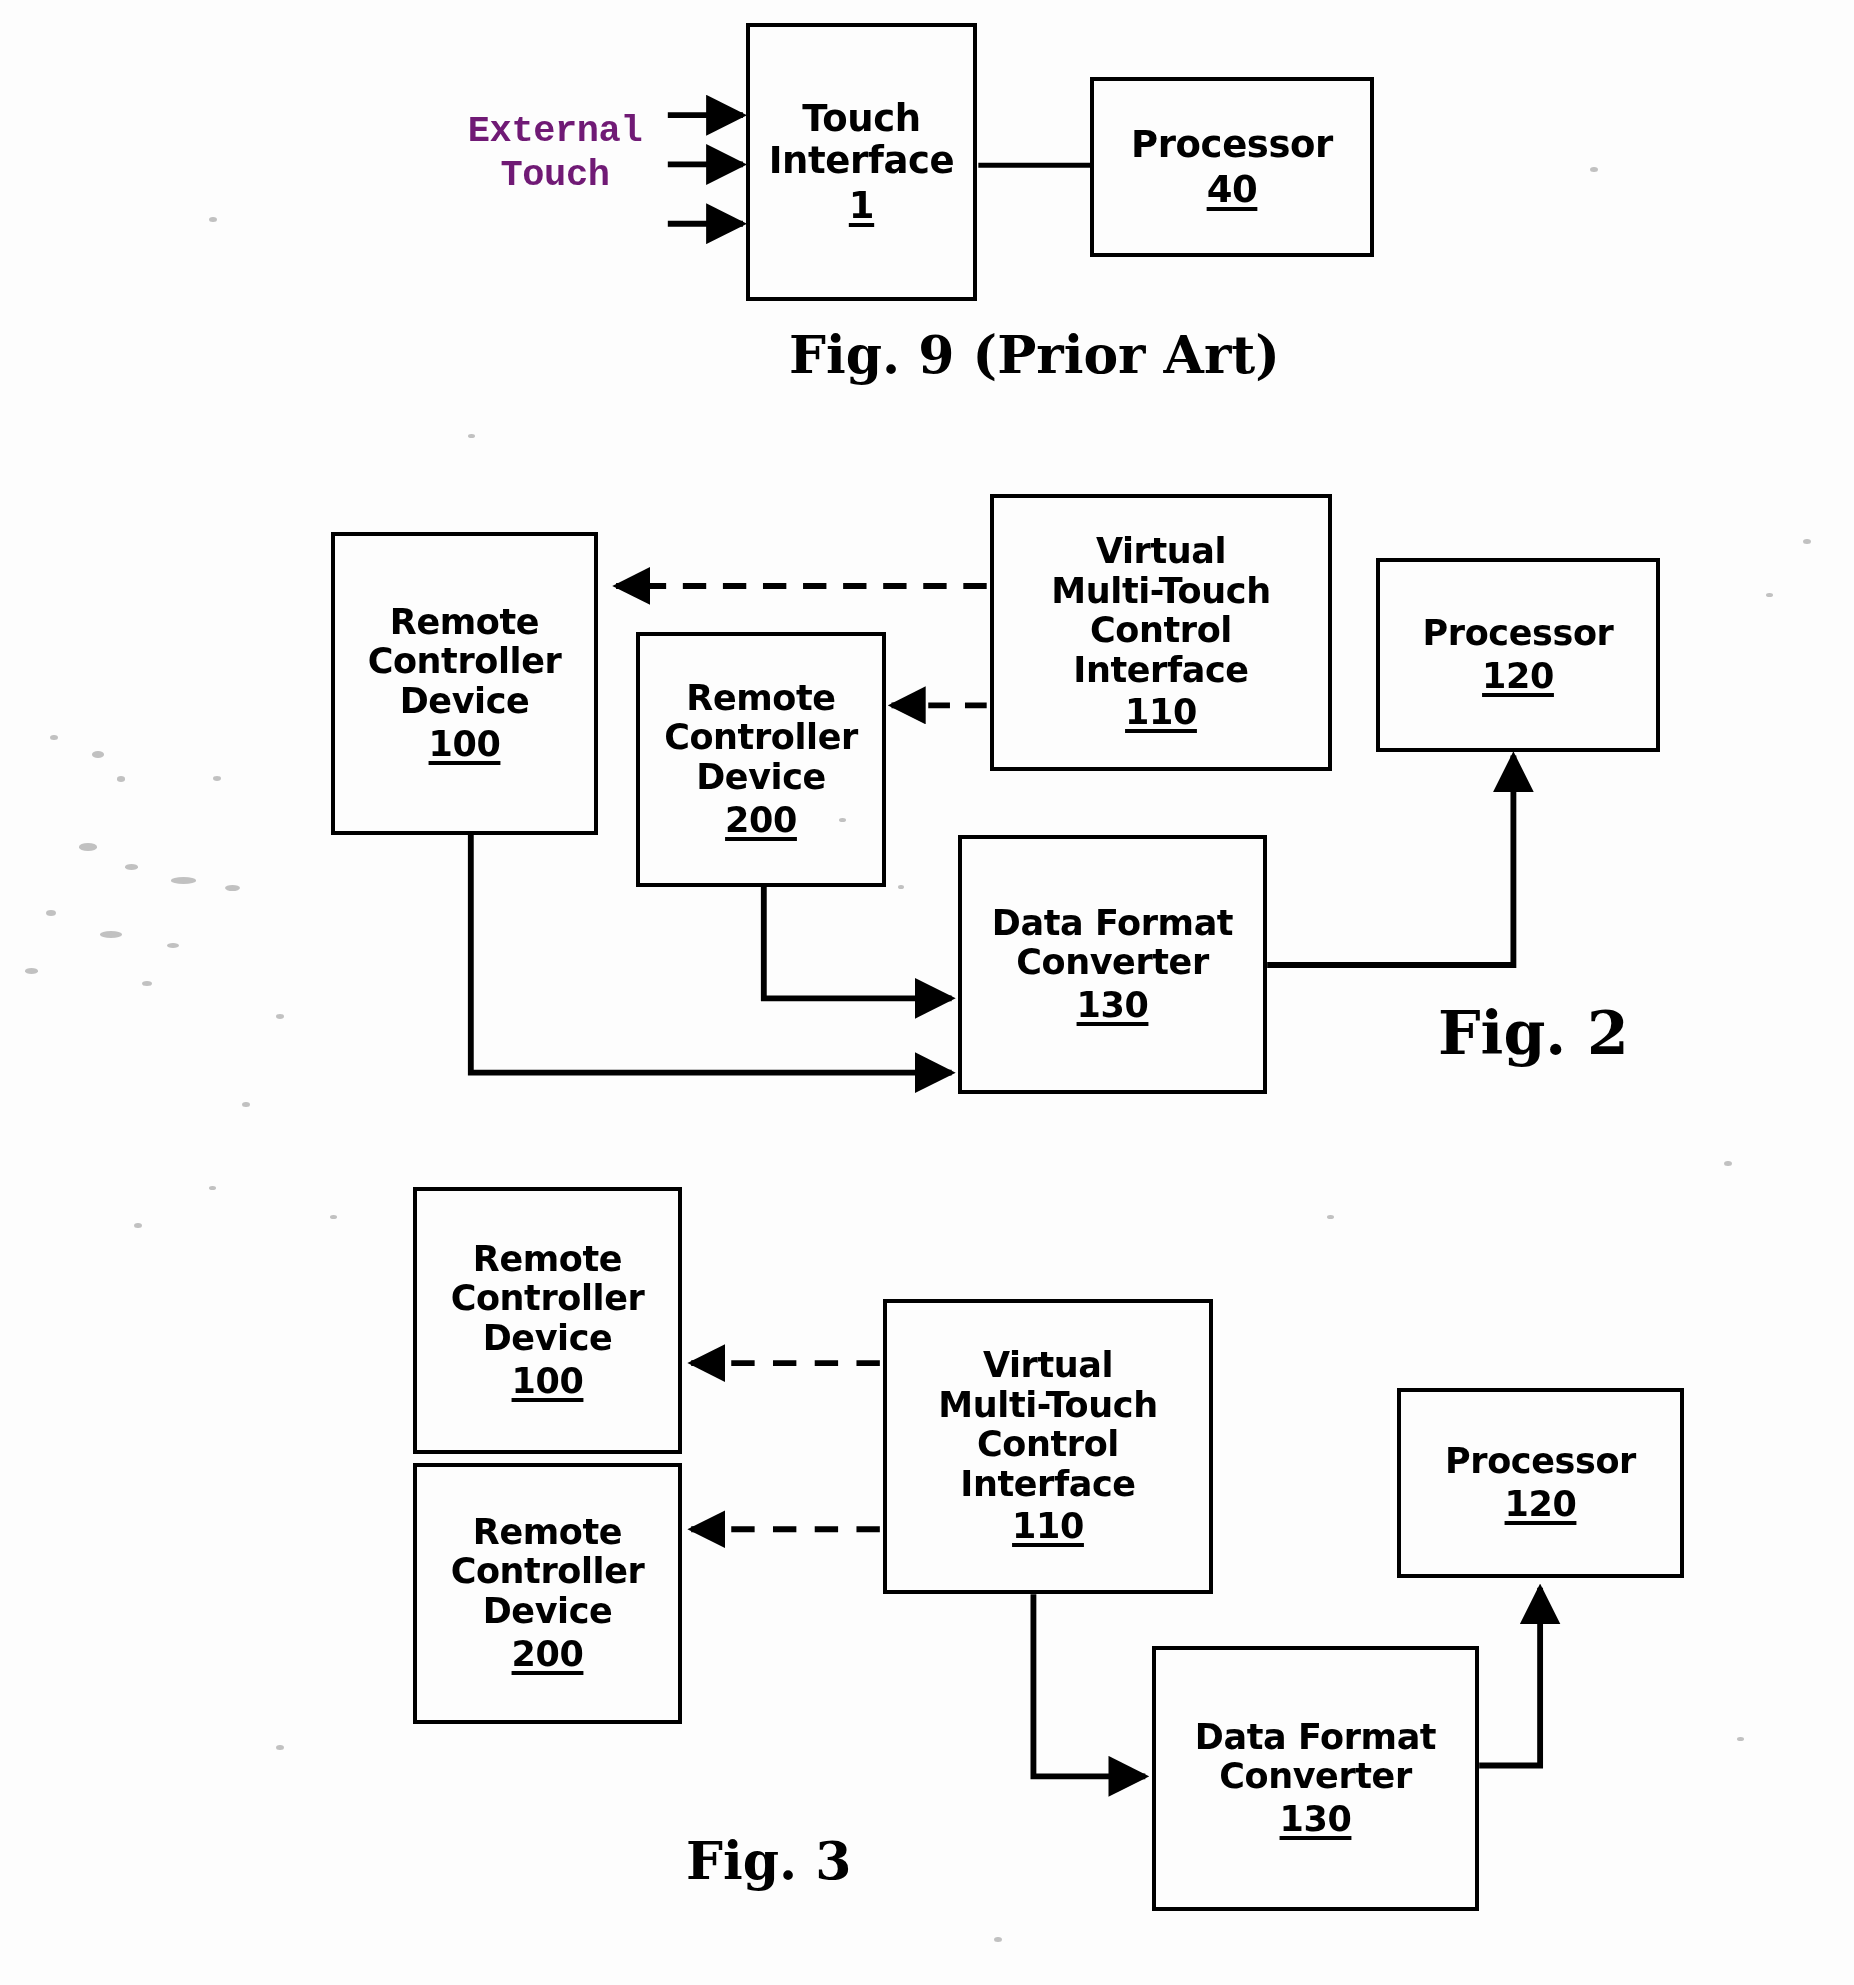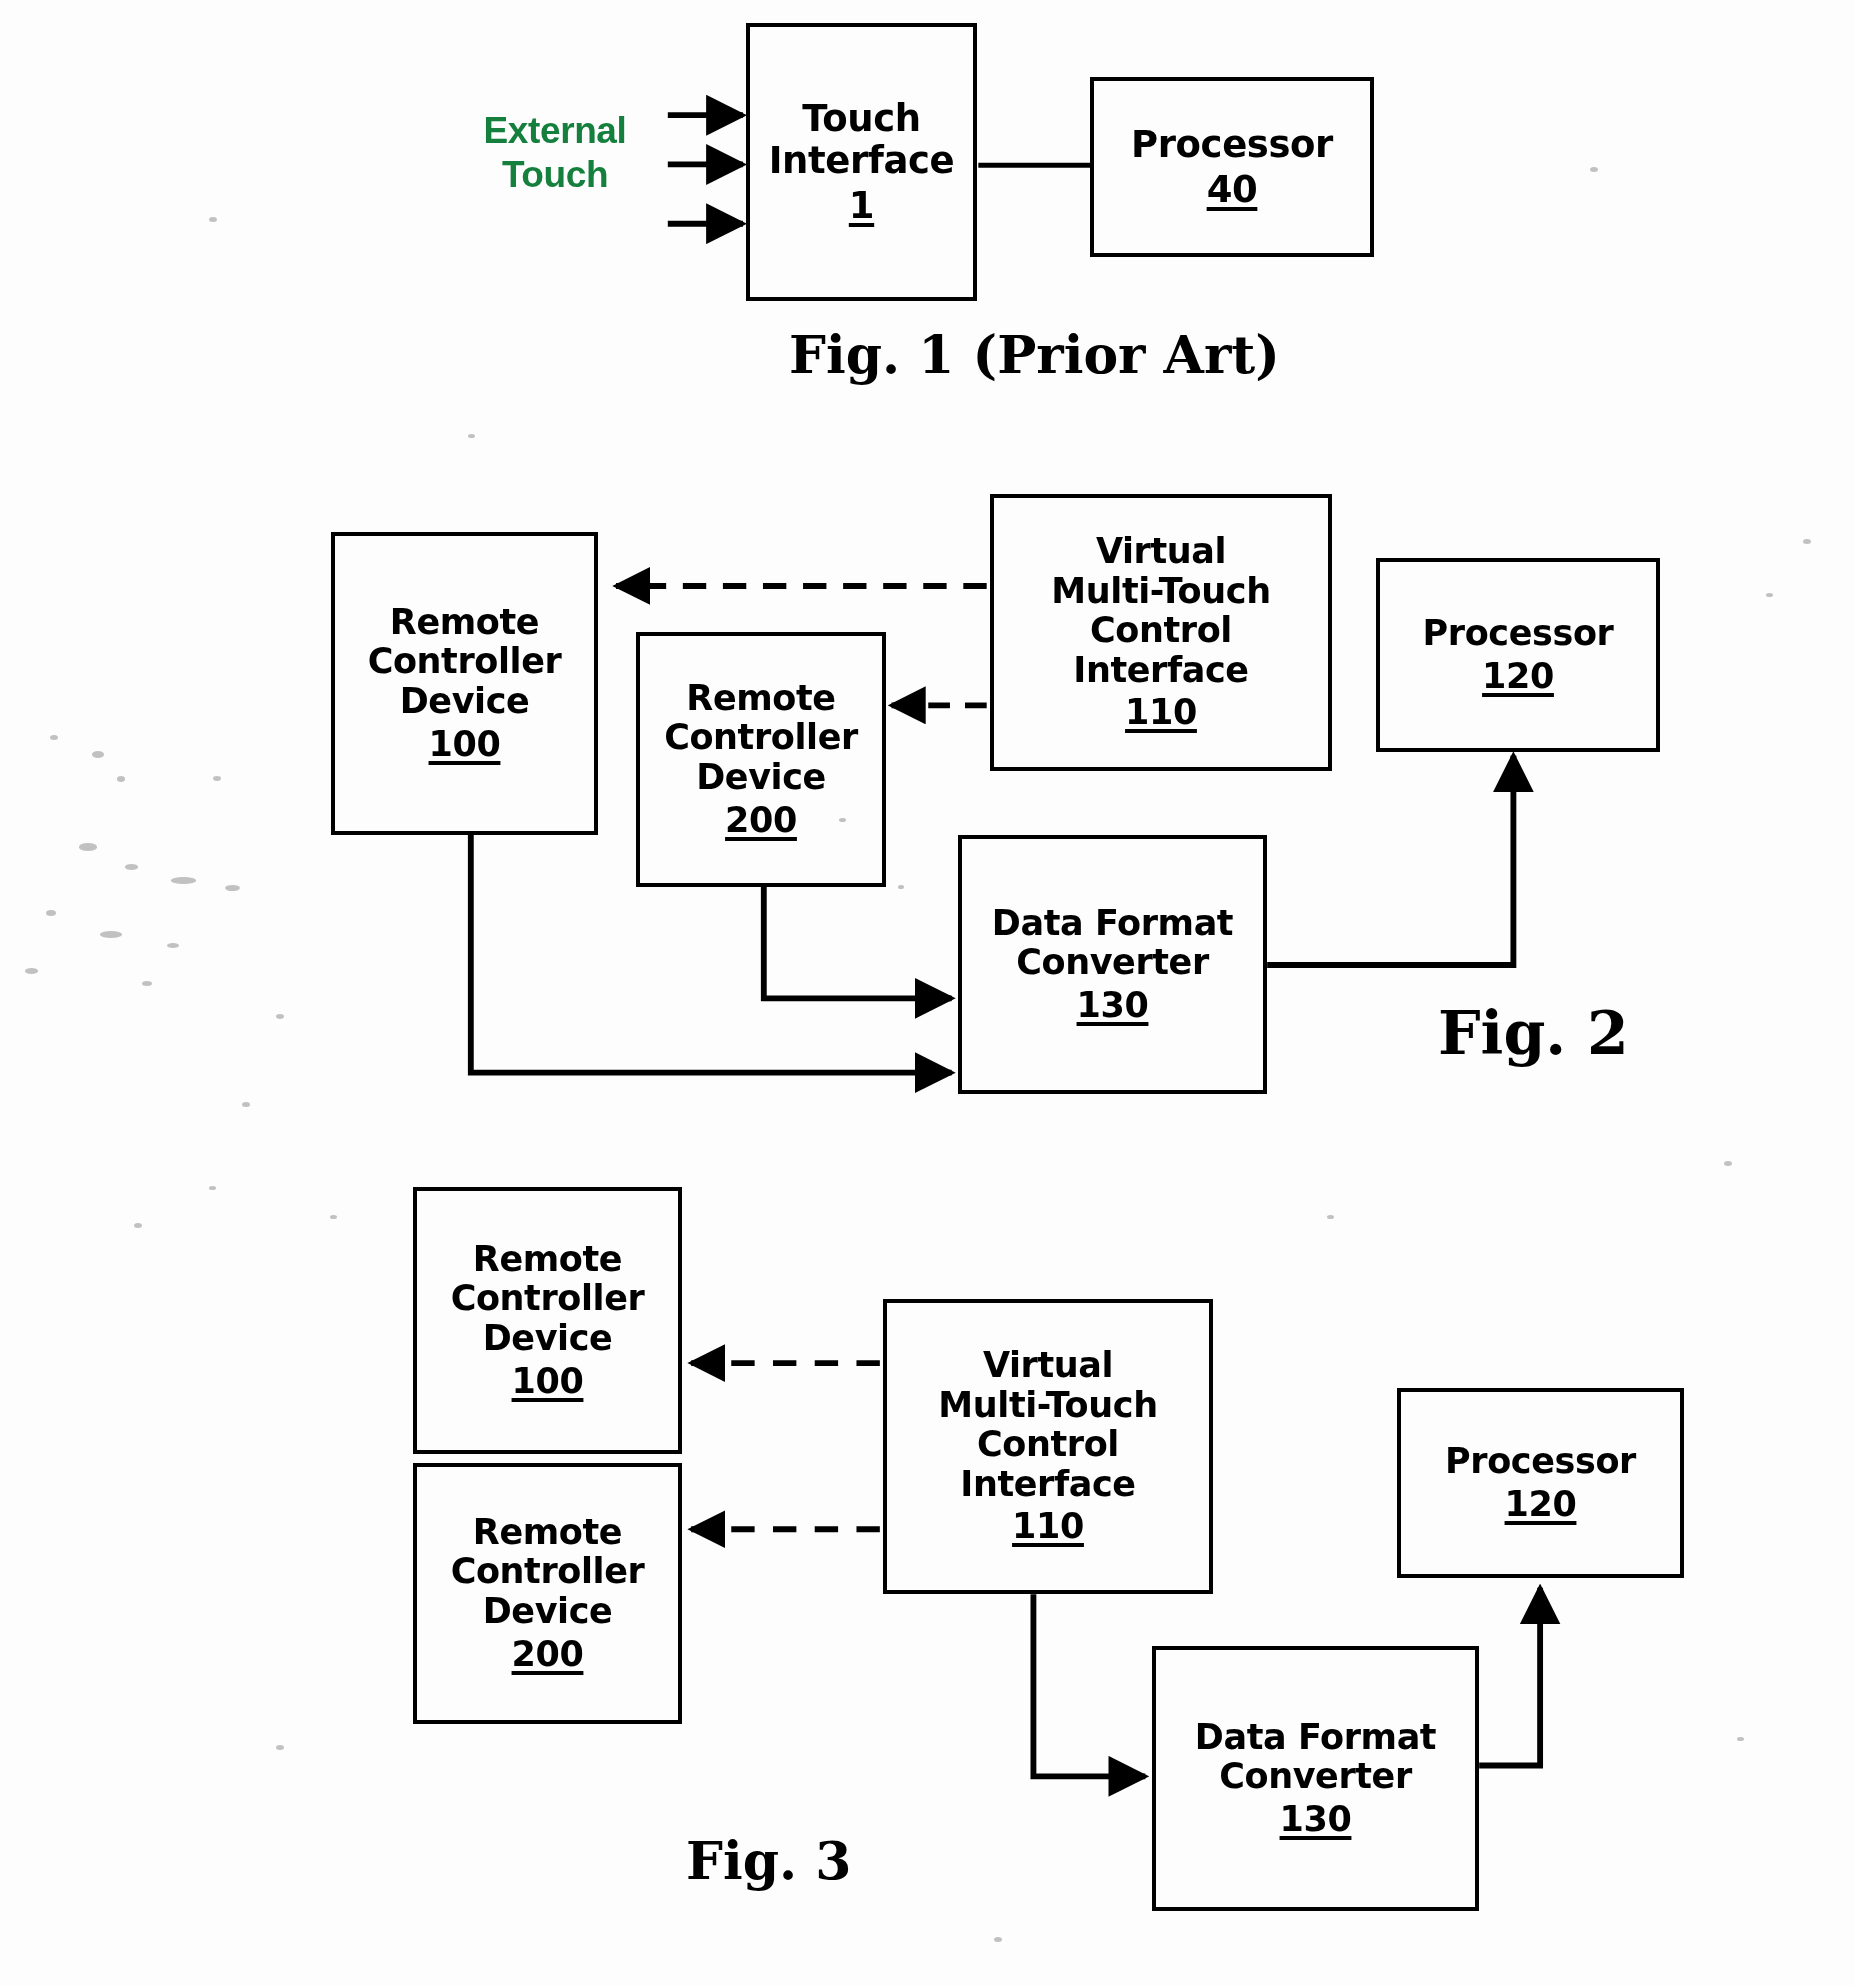--- a/index.html
+++ b/index.html
@@ -47,23 +47,23 @@
   }
   .box .ref {
     display: block;
     text-decoration: underline;
     text-underline-offset: 5px;
     text-decoration-thickness: 4.2px;
     margin-top: 3.3px;
   }
   .plain-label {
     position: absolute;
-    font-family: Liberation Sans, sans-serif;
+    font-family: Liberation Mono, monospace;
     font-weight: bold;
-    color: #15803d;
+    color: #701a75;
     text-align: center;
     line-height: 1.2;
     letter-spacing: -0.4px;
   }
   .caption {
     position: absolute;
     font-family: "DejaVu Serif", serif;
     font-weight: bold;
     color: #000;
     white-space: nowrap;
@@ -133,21 +133,21 @@
     <span class="ln">Touch</span>
     <span class="ln">Interface</span>
     <span class="ref">1</span>
   </div>
 
   <div class="box" style="left:1090px; top:77px; width:284px; height:180px; font-size:37px;">
     <span class="ln">Processor</span>
     <span class="ref">40</span>
   </div>
 
-  <div class="caption" style="left:789px; top:324px; font-size:52px;">Fig. 1 (Prior Art)</div>
+  <div class="caption" style="left:789px; top:324px; font-size:52px;">Fig. 9 (Prior Art)</div>
 
   <div class="box" style="left:331px; top:532px; width:267px; height:303px; font-size:35px;">
     <span class="ln">Remote</span>
     <span class="ln">Controller</span>
     <span class="ln">Device</span>
     <span class="ref">100</span>
   </div>
 
   <div class="box" style="left:636px; top:632px; width:250px; height:255px; font-size:35px; background:#fdfdfd;">
     <span class="ln">Remote</span>

